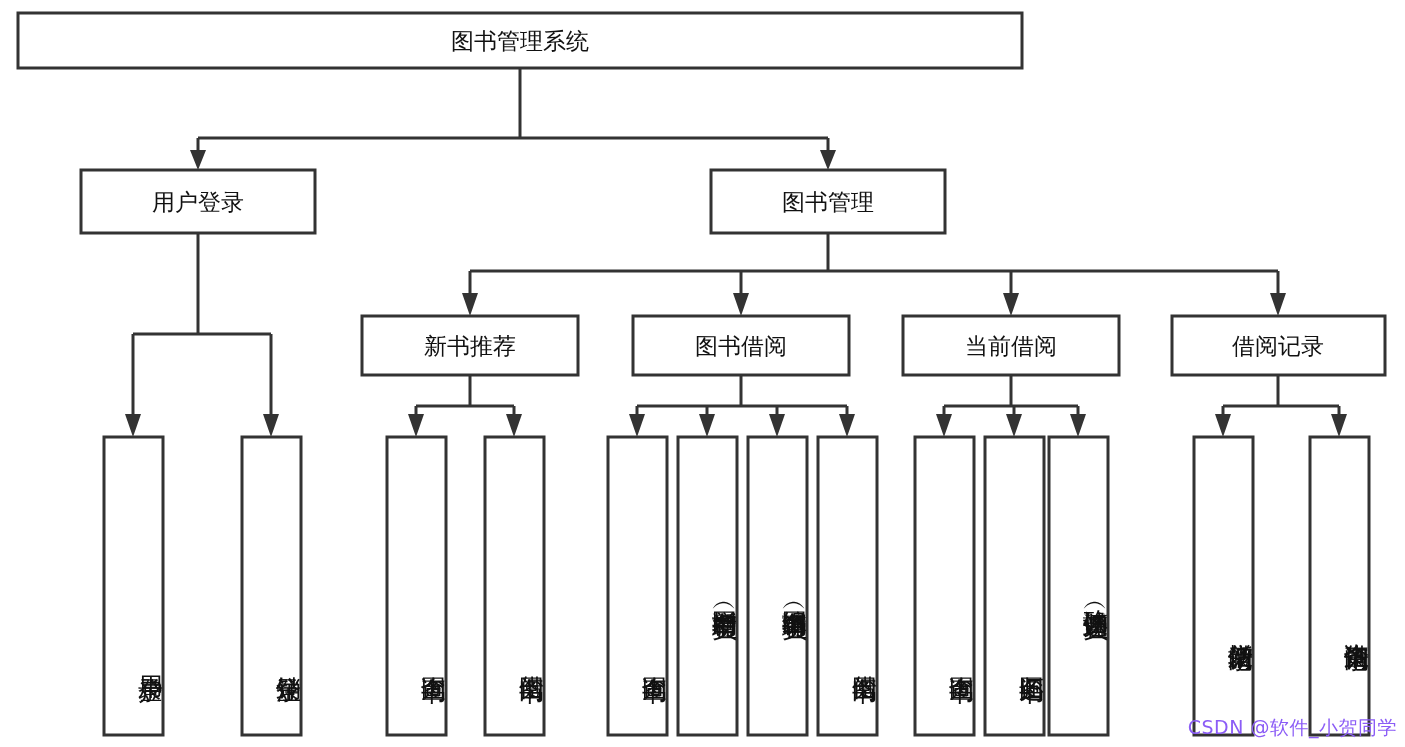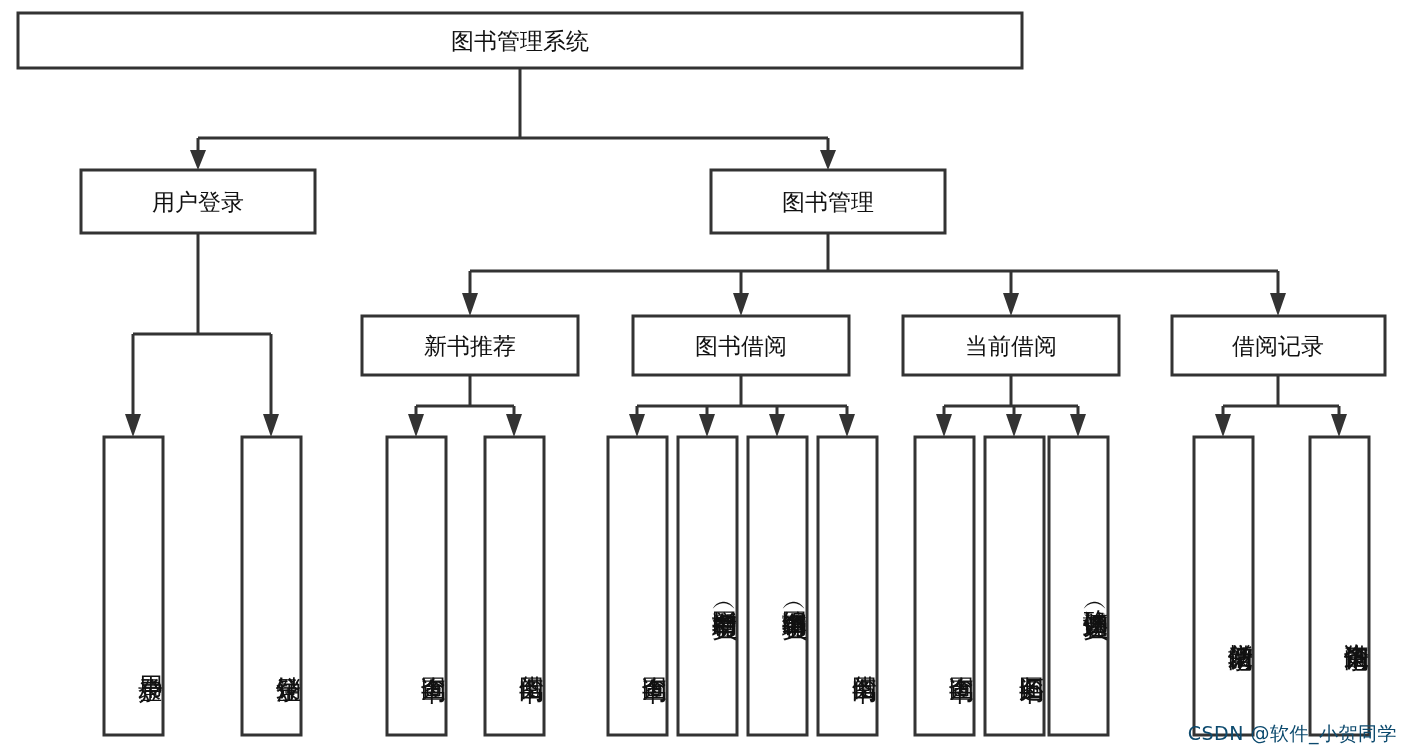--- a/index.html
+++ b/index.html
@@ -60,24 +60,24 @@
     text-align: center;
     display: flex;
     align-items: flex-start;
     justify-content: center;
     white-space: nowrap;
     pointer-events: none;
   }
   .watermark {
     position: absolute;
     right: 8px;
-    bottom: 0;
+    bottom: 6px;
     font-family: "DejaVu Sans", "Liberation Sans", sans-serif;
     font-size: 19px;
-    color: #0c4a6e;
+    color: #8b5cf6;
     letter-spacing: 0.5px;
     white-space: nowrap;
   }
 </style>
 </head>
 <body>
 
 <div id="diagram-root">
 
   <svg class="tree-canvas" viewBox="0 0 1405 747" xmlns="http://www.w3.org/2000/svg">

